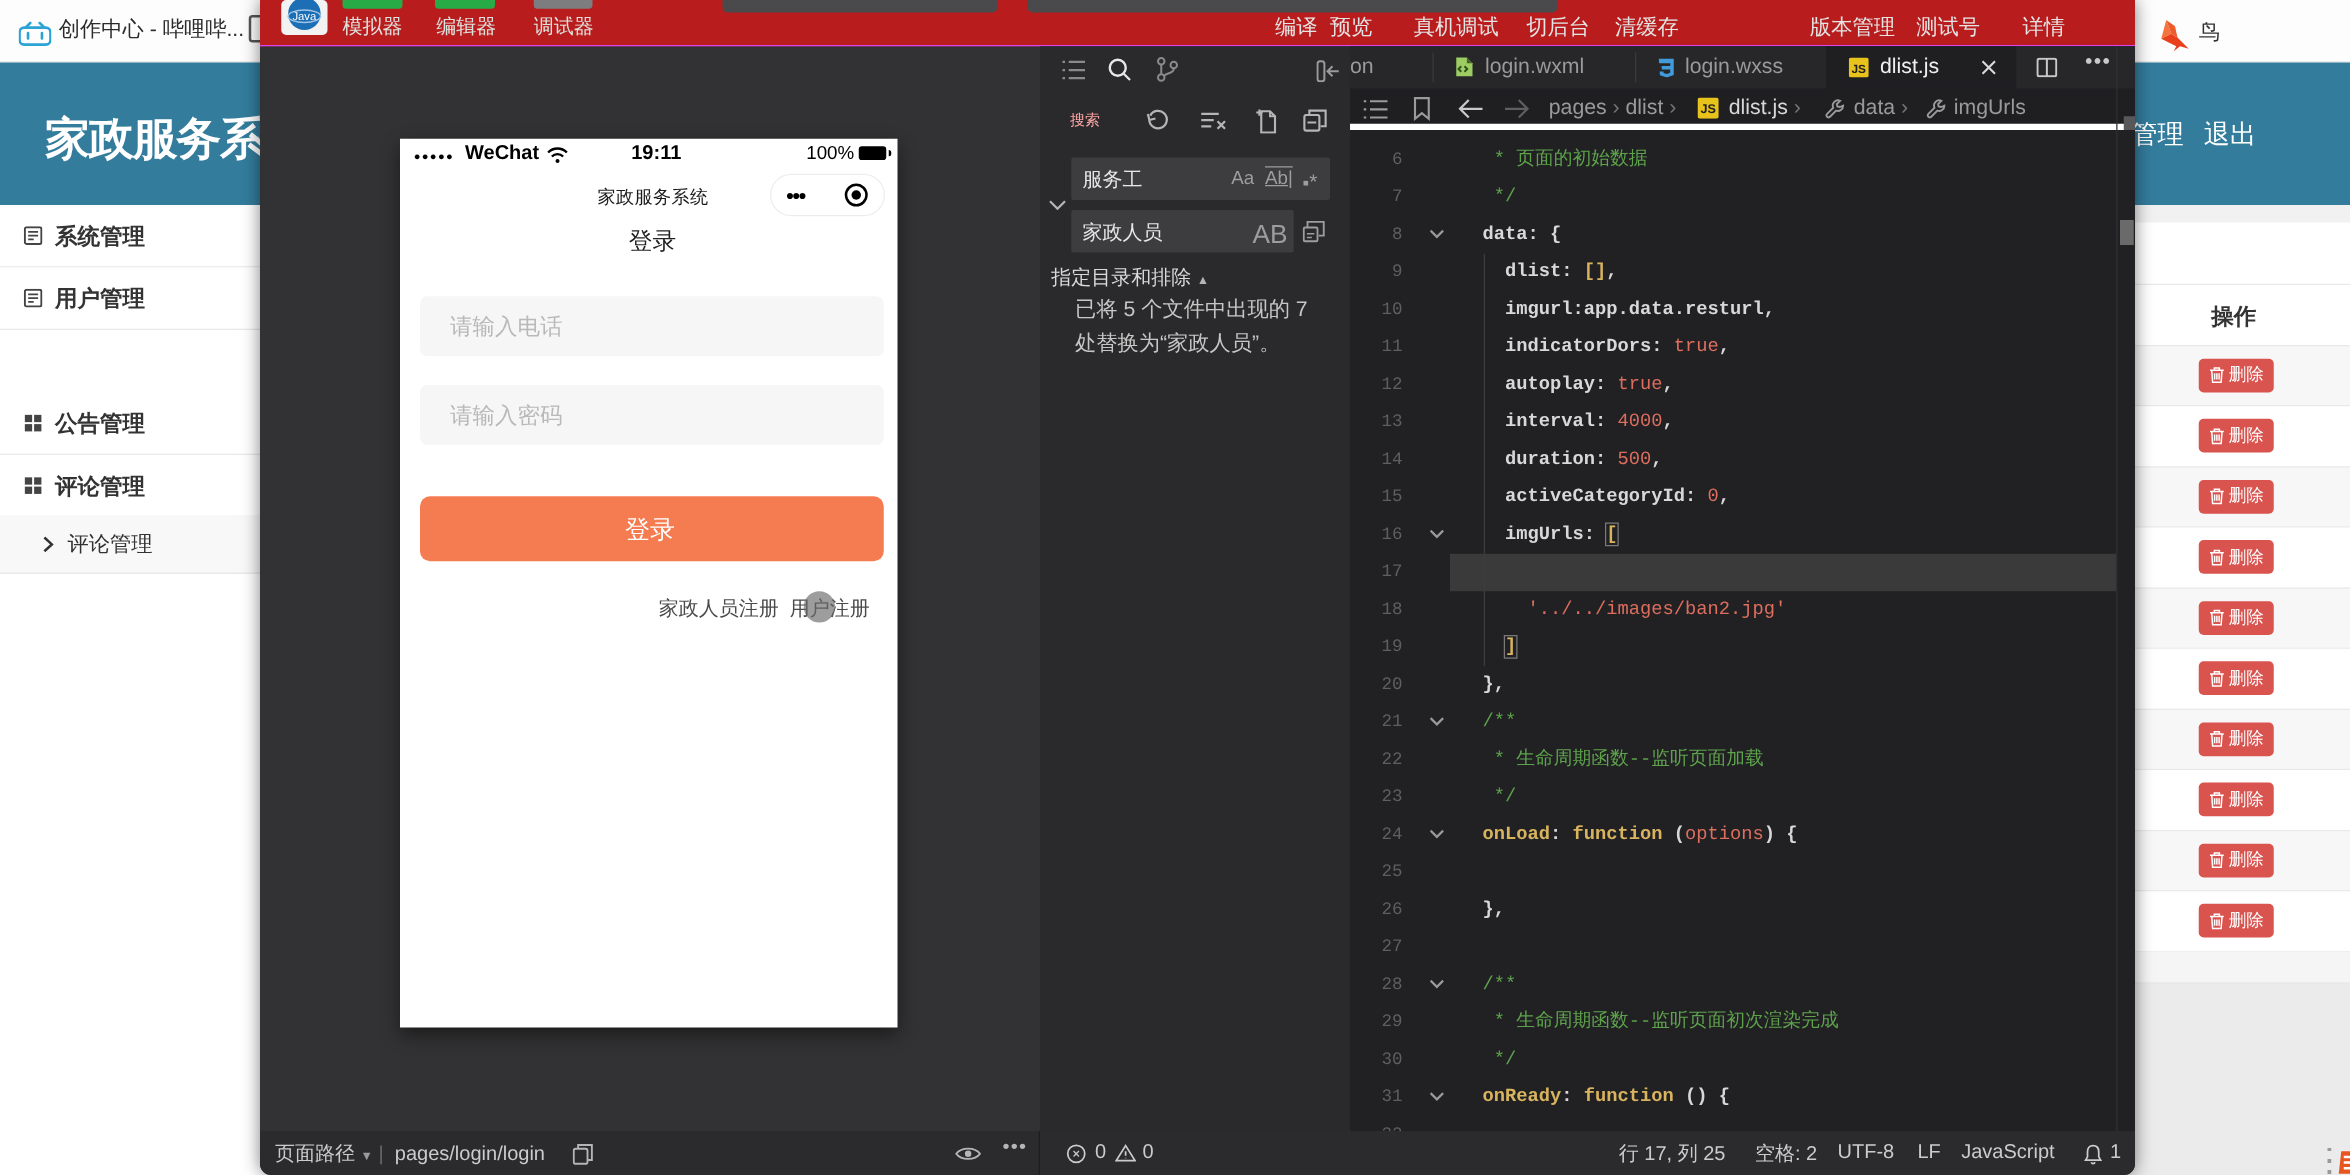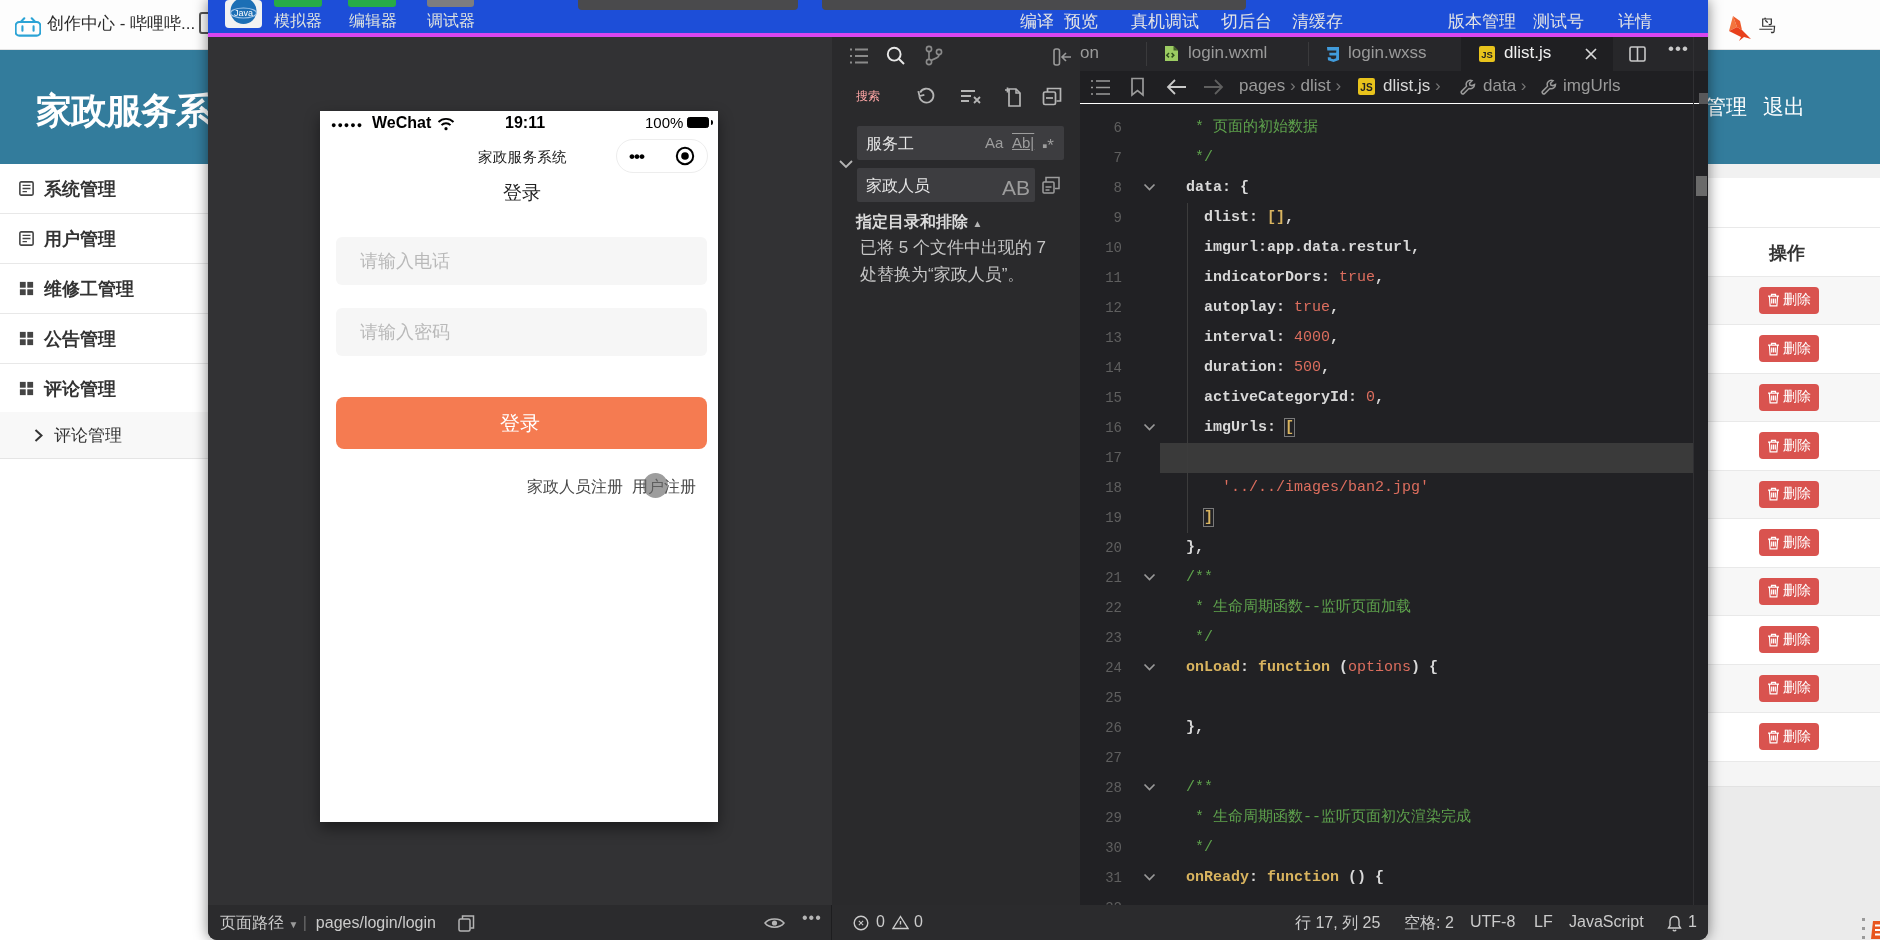--- a/index.html
+++ b/index.html
@@ -13,34 +13,34 @@
 .menuitem svg{margin-right:10px}
 #submenu{left:0;top:412px;width:300px;height:47px;background:#f8f8f8;border-bottom:1px solid #e5e5e5;display:flex;align-items:center;padding-left:32px;font-size:17px;color:#333}
 
 #rtable{left:1700px;top:164px;width:180px;height:776px;background:#fff}
 .opshdr{left:1769px;top:241px;font-size:18px;font-weight:bold;color:#333}
 .delbtn{left:59px;width:60px;height:27px;background:#d9534f;border-radius:4px;color:#fff;font-size:14px;display:flex;align-items:center;justify-content:center}
 #graybottom{left:1700px;top:787px;width:180px;height:153px;background:#ebebeb}
 
 #dt{left:208px;top:0;width:1500px;height:940px;background:#323234;box-shadow:0 0 14px rgba(0,0,0,.5);border-radius:0 0 9px 9px;overflow:hidden}
 #dt .abs{position:absolute}
-#topbar{left:0;top:0;width:1500px;height:37px;background:#1d4ed8;border-bottom:4px solid #d946ef}
+#topbar{left:0;top:0;width:1500px;height:37px;background:#b91c1c;border-bottom:1px solid #d946ef}
 .tb-green{top:0;height:7px;background:#27ab47;border-radius:0 0 3px 3px}
 .tb-lbl{top:11px;font-size:16px;color:#dfe3df}
 .tb-white{top:10px;font-size:17px;color:#e4e4e4}
 .tb-pill{top:0;height:10px;background:#4a4a4c;border-radius:0 0 4px 4px}
 
 #simbar{left:0;top:37px;width:624px;height:38px;background:#3e3f41}
 #phone{left:112px;top:111px;width:398px;height:711px;background:#fff;box-shadow:0 6px 14px rgba(0,0,0,.45)}
 
 #mid{left:624px;top:37px;width:248px;height:868px;background:#2a2a2c}
 
 #ed{left:872px;top:37px;width:628px;height:868px;background:#212124}
 #tabbar{left:0;top:0;width:628px;height:34px;background:#27272a}
-#crumb{left:0;top:34px;width:628px;height:33px;background:#1f1f22;border-bottom:1px solid #ffffff;color:#9a9a9a;font-size:16px}
+#crumb{left:0;top:34px;width:628px;height:33px;background:#1f1f22;border-bottom:5px solid #ffffff;color:#9a9a9a;font-size:16px}
 #code{left:0;top:67px;width:628px;height:801px;background:#212124;font-family:"Liberation Mono",monospace;font-size:15px}
 .ln{position:absolute;width:34px;text-align:right;color:#5f5f5f;font-size:14px}
 .cl{position:absolute;white-space:pre;color:#d8d8d8;font-weight:bold}
 .grn{color:#5ea24c;font-weight:normal}.sal{color:#dd6e5e;font-weight:normal}.yel{color:#d9b45f}
 
 #status{left:0;top:905px;width:1500px;height:35px;background:#2b2b2d;color:#cbcbcb;font-size:16px}
 </style></head>
 <body>
 <div id="stage">
 
@@ -65,26 +65,20 @@
 <div class="abs" style="top:93px;left:1763px;font-size:21px;color:#fff">退出</div>
 <div class="abs" id="sidebar" style="left:0;top:164px;width:300px;height:776px;background:#fff"></div>
 <div class="abs menuitem" style="top:164px"><svg width="15" height="15" viewBox="0 0 17 17">
         <rect x="1" y="1" width="15" height="15" rx="1.5" fill="none" stroke="#444" stroke-width="1.8"></rect>
         <path d="M4 5h9M4 8.5h9M4 12h5" stroke="#444" stroke-width="1.6"></path>
       </svg>系统管理</div>
 <div class="abs menuitem" style="top:214px"><svg width="15" height="15" viewBox="0 0 17 17">
         <rect x="1" y="1" width="15" height="15" rx="1.5" fill="none" stroke="#444" stroke-width="1.8"></rect>
         <path d="M4 5h9M4 8.5h9M4 12h5" stroke="#444" stroke-width="1.6"></path>
       </svg>用户管理</div>
-<div class="abs menuitem" style="top:264px"><svg width="15" height="15" viewBox="0 0 17 17">
-        <rect x="1" y="1" width="6.6" height="6.6" fill="#444"></rect>
-        <rect x="9.4" y="1" width="6.6" height="6.6" fill="#444"></rect>
-        <rect x="1" y="9.4" width="6.6" height="6.6" fill="#444"></rect>
-        <rect x="9.4" y="9.4" width="6.6" height="6.6" fill="#444"></rect>
-      </svg>维修工管理</div>
 <div class="abs menuitem" style="top:314px"><svg width="15" height="15" viewBox="0 0 17 17">
         <rect x="1" y="1" width="6.6" height="6.6" fill="#444"></rect>
         <rect x="9.4" y="1" width="6.6" height="6.6" fill="#444"></rect>
         <rect x="1" y="9.4" width="6.6" height="6.6" fill="#444"></rect>
         <rect x="9.4" y="9.4" width="6.6" height="6.6" fill="#444"></rect>
       </svg>公告管理</div>
 <div class="abs menuitem" style="top:364px"><svg width="15" height="15" viewBox="0 0 17 17">
         <rect x="1" y="1" width="6.6" height="6.6" fill="#444"></rect>
         <rect x="9.4" y="1" width="6.6" height="6.6" fill="#444"></rect>
         <rect x="1" y="9.4" width="6.6" height="6.6" fill="#444"></rect>
@@ -252,21 +246,21 @@
     <div class="abs" style="left:180px;top:97px;font-size:15px;color:#9d9d9d;text-decoration:underline overline;">Ab|</div>
     <div class="abs" style="left:210px;top:99px;font-size:15px;color:#9d9d9d">▪<span style="font-size:17px">*</span></div>
     <div class="abs" style="left:25px;top:131px;width:178px;height:34px;background:#3d3d40;border-radius:2px"></div>
     <div class="abs" style="left:34px;top:139px;font-size:16px;color:#e6e6e6">家政人员</div>
     <div class="abs" style="left:170px;top:139px;font-size:21px;color:#9d9d9d">AB</div>
     <svg class="abs" style="left:210px;top:138px" width="21" height="20" viewBox="0 0 21 20">
           <rect x="1" y="7" width="11" height="11" rx="1" fill="none" stroke="#9d9d9d" stroke-width="1.5"></rect>
           <path d="M4 7 V2.5 h13 v11 h-4" fill="none" stroke="#9d9d9d" stroke-width="1.5"></path>
           <path d="M3.5 12 h6 M3.5 15 h4" stroke="#9d9d9d" stroke-width="1.3"></path>
         </svg>
-    <div class="abs" style="left:24px;top:175px;font-size:16px;color:#dadada;font-weight:bold">指定目录和排除 <span style="font-size:10px;color:#b5b5b5">▲</span></div>
+    <div class="abs" style="left:9px;top:175px;font-size:16px;color:#dadada;font-weight:normal">指定目录和排除 <span style="font-size:10px;color:#b5b5b5">▲</span></div>
     <div class="abs" style="left:28px;top:199px;font-size:17px;color:#c6c6c6">已将 5 个文件中出现的 7</div>
     <div class="abs" style="left:28px;top:226px;font-size:17px;color:#c6c6c6">处替换为“家政人员”。</div>
   </div>
   <div class="abs" id="ed">
     <div class="abs" id="tabbar">
       <div class="abs" style="left:0;top:6px;font-size:17px;color:#9a9a9a">on</div>
       <div class="abs" style="left:66px;top:5px;width:1px;height:24px;background:#3a3a3c"></div>
       <div class="abs" style="left:228px;top:5px;width:1px;height:24px;background:#3a3a3c"></div>
       <div class="abs" style="left:381px;top:0;width:152px;height:34px;background:#1f1f22;border-bottom:1px solid #1f1f22"></div>
       <svg class="abs" style="left:83px;top:8px" width="16" height="17" viewBox="0 0 16 17">

